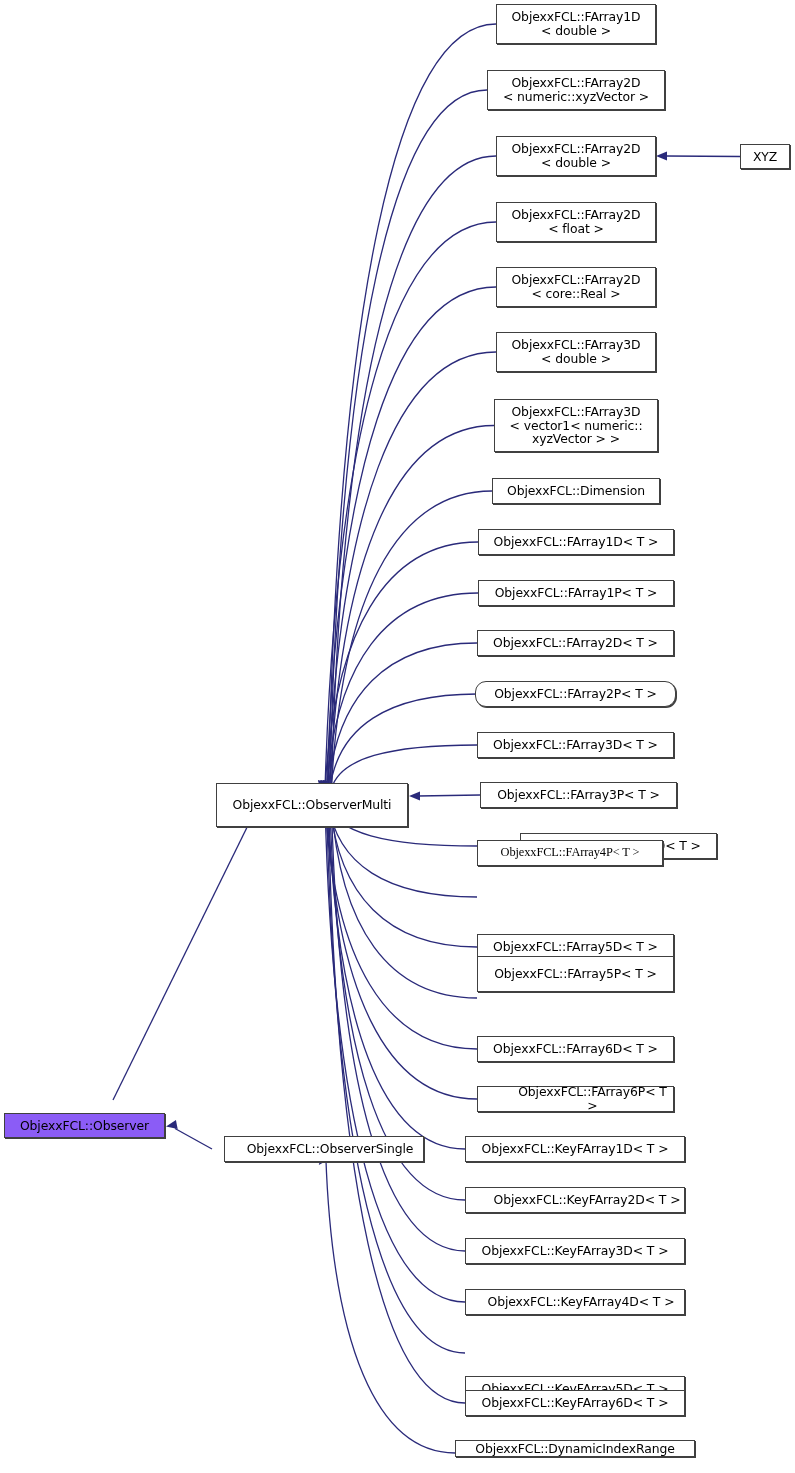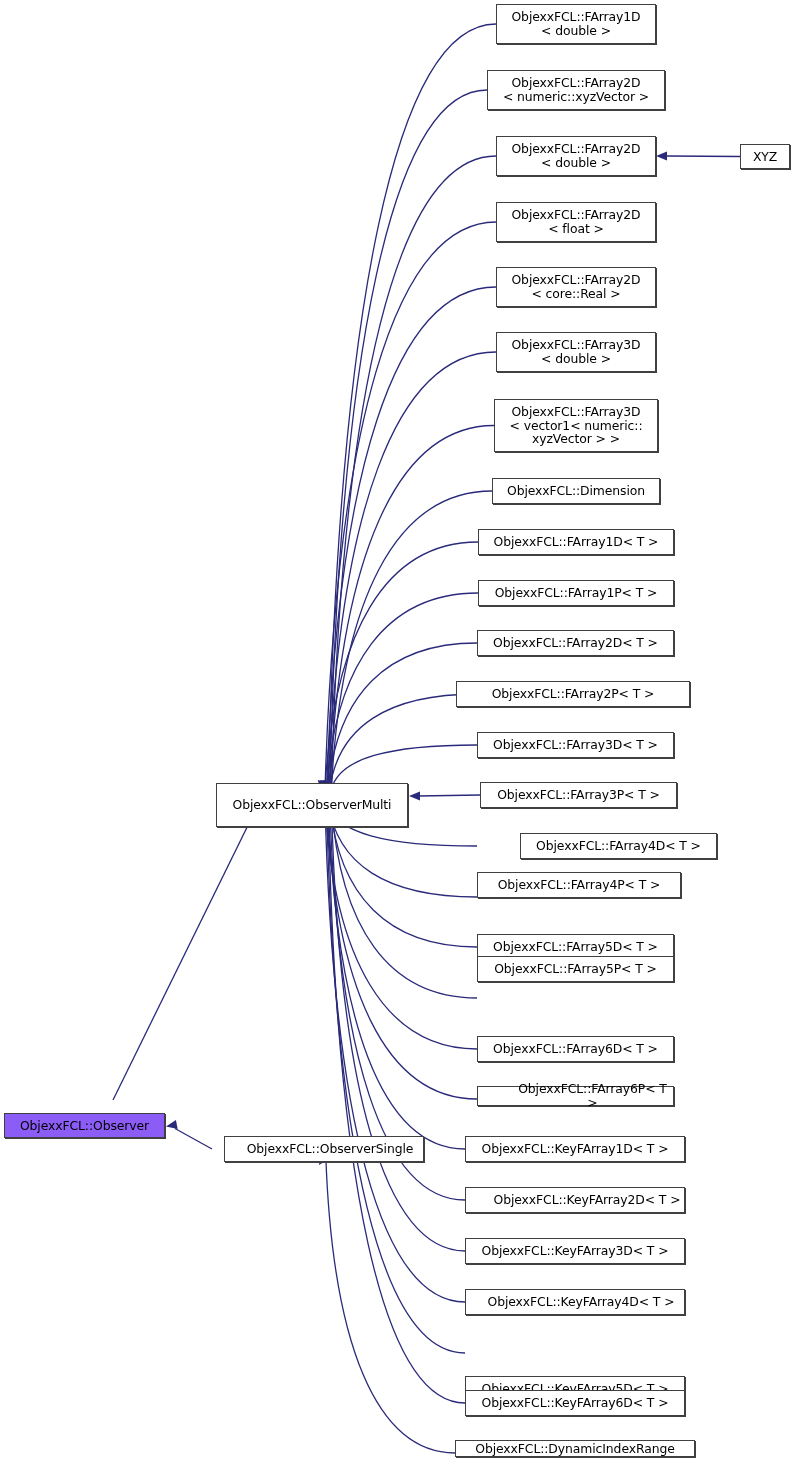--- a/index.html
+++ b/index.html
@@ -131,29 +131,29 @@
 &lt; core::Real &gt;</span></div>
       <div class="node" style="left: 496px; top: 332px; width: 160px; height: 40px;"><span class="node-label">ObjexxFCL::FArray3D
 &lt; double &gt;</span></div>
       <div class="node" style="left: 494px; top: 399px; width: 164px; height: 53px;"><span class="node-label">ObjexxFCL::FArray3D
 &lt; vector1&lt; numeric::
 xyzVector &gt; &gt;</span></div>
       <div class="node" style="left: 492px; top: 478px; width: 168px; height: 26px;"><span class="node-label">ObjexxFCL::Dimension</span></div>
       <div class="node" style="left: 478px; top: 529px; width: 196px; height: 26px;"><span class="node-label">ObjexxFCL::FArray1D&lt; T &gt;</span></div>
       <div class="node" style="left: 478px; top: 580px; width: 196px; height: 26px;"><span class="node-label">ObjexxFCL::FArray1P&lt; T &gt;</span></div>
       <div class="node" style="left: 477px; top: 630px; width: 197px; height: 26px;"><span class="node-label">ObjexxFCL::FArray2D&lt; T &gt;</span></div>
-      <div class="node" style="left: 456px; top: 681px; width: 234px; height: 26px;"><span class="node-label">ObjexxFCL::FArray2P&lt; T &gt;</span></div>
+      <div class="node" style="left: 475px; top: 681px; width: 201px; height: 26px; border-radius: 11px;"><span class="node-label">ObjexxFCL::FArray2P&lt; T &gt;</span></div>
       <div class="node" style="left: 477px; top: 732px; width: 197px; height: 26px;"><span class="node-label">ObjexxFCL::FArray3D&lt; T &gt;</span></div>
       <div class="node" style="left: 480px; top: 782px; width: 197px; height: 26px;"><span class="node-label">ObjexxFCL::FArray3P&lt; T &gt;</span></div>
       <div class="node" style="left: 477px; top: 833px; width: 197px; height: 26px; margin-left: 43px;"><span class="node-label">ObjexxFCL::FArray4D&lt; T &gt;</span></div>
-      <div class="node" style="left: 477px; top: 872px; width: 204px; height: 26px;"><span class="node-label">ObjexxFCL::FArray4P&lt; T &gt;</span></div>
+      <div class="node" style="left: 477px; top: 840px; width: 186px; height: 26px; font-family: Liberation Serif, serif;"><span class="node-label">ObjexxFCL::FArray4P&lt; T &gt;</span></div>
       <div class="node" style="left: 477px; top: 934px; width: 197px; height: 26px;"><span class="node-label">ObjexxFCL::FArray5D&lt; T &gt;</span></div>
-      <div class="node" style="left: 477px; top: 956px; width: 197px; height: 26px;"><span class="node-label">ObjexxFCL::FArray5P&lt; T &gt;</span></div>
+      <div class="node" style="left: 477px; top: 956px; width: 197px; height: 36px;"><span class="node-label">ObjexxFCL::FArray5P&lt; T &gt;</span></div>
       <div class="node" style="left: 477px; top: 1036px; width: 197px; height: 26px;"><span class="node-label">ObjexxFCL::FArray6D&lt; T &gt;</span></div>
-      <div class="node" style="left: 477px; top: 1086px; width: 197px; height: 20px; padding-left: 34px;"><span class="node-label">ObjexxFCL::FArray6P&lt; T &gt;</span></div>
+      <div class="node" style="left: 477px; top: 1086px; width: 197px; height: 26px; padding-left: 34px;"><span class="node-label">ObjexxFCL::FArray6P&lt; T &gt;</span></div>
       <div class="node" style="left: 465px; top: 1136px; width: 220px; height: 26px;"><span class="node-label">ObjexxFCL::KeyFArray1D&lt; T &gt;</span></div>
       <div class="node" style="left: 465px; top: 1187px; width: 220px; height: 26px; padding-left: 24px;"><span class="node-label">ObjexxFCL::KeyFArray2D&lt; T &gt;</span></div>
       <div class="node" style="left: 465px; top: 1238px; width: 220px; height: 26px;"><span class="node-label">ObjexxFCL::KeyFArray3D&lt; T &gt;</span></div>
       <div class="node" style="left: 465px; top: 1289px; width: 220px; height: 26px; padding-left: 12px;"><span class="node-label">ObjexxFCL::KeyFArray4D&lt; T &gt;</span></div>
       <div class="node" style="left: 465px; top: 1340px; width: 220px; height: 26px; margin-top: 36px;"><span class="node-label">ObjexxFCL::KeyFArray5D&lt; T &gt;</span></div>
       <div class="node" style="left: 465px; top: 1390px; width: 220px; height: 26px;"><span class="node-label">ObjexxFCL::KeyFArray6D&lt; T &gt;</span></div>
       <div class="node" style="left: 455px; top: 1440px; width: 240px; height: 17px;"><span class="node-label">ObjexxFCL::DynamicIndexRange</span></div>
       <div class="node" style="left: 216px; top: 783px; width: 192px; height: 44px;"><span class="node-label">ObjexxFCL::ObserverMulti</span></div>
       <div class="node" style="left: 224px; top: 1136px; width: 200px; height: 26px; padding-left: 12px;"><span class="node-label">ObjexxFCL::ObserverSingle</span></div>
       <div class="node highlight" style="left: 4px; top: 1113px; width: 161px; height: 25px;"><span class="node-label">ObjexxFCL::Observer</span></div>

